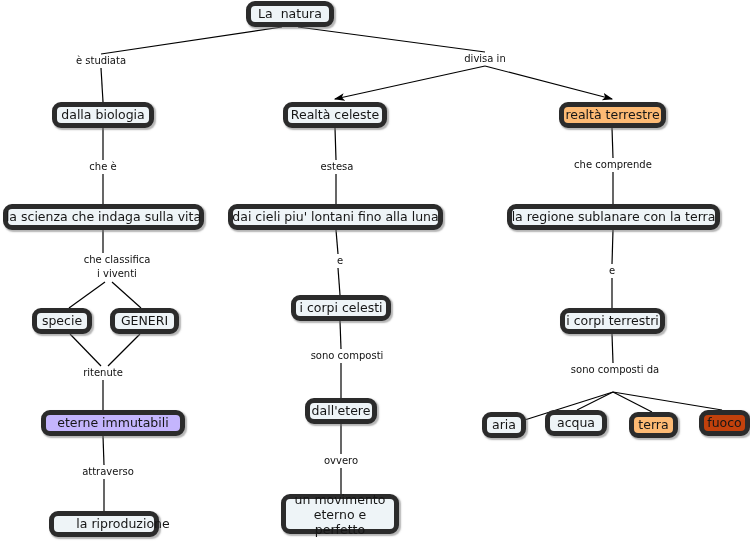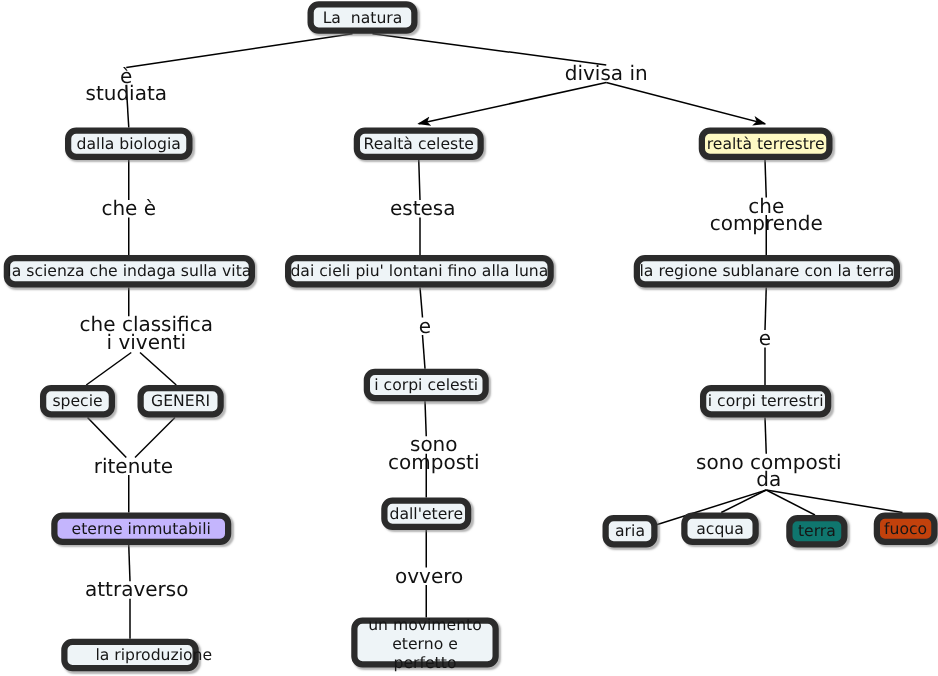--- a/index.html
+++ b/index.html
@@ -44,21 +44,21 @@
     justify-content: center;
     white-space: pre;
     box-shadow: 1.5px 1.5px 1.5px rgba(120,120,120,0.55);
     padding: 0 6px;
   }
   .node.multiline { white-space: pre-line; line-height: 15px; }
   
   .linklabel {
     position: absolute;
     color: #111111;
-    font-size: 16px;
+    font-size: 10px;
     line-height: 14px;
     text-align: center;
     white-space: pre-line;
     background: transparent;
   }
 </style>
 </head>
 <body>
 
 <div id="map">
@@ -100,33 +100,33 @@
         <path d="M103,436 L104,465" fill="none" stroke="#000000" stroke-width="1.2"></path>
         <path d="M104,479 L104,511" fill="none" stroke="#000000" stroke-width="1.2"></path>
         <path d="M341,424 L341,454" fill="none" stroke="#000000" stroke-width="1.2"></path>
         <path d="M341,468 L341,494" fill="none" stroke="#000000" stroke-width="1.2"></path>
       </g>
   </svg>
   <div id="node-layer">
       <div class="node" style="left: 246px; top: 1px; width: 88px; height: 26px; background: rgb(238, 244, 247); border-color: rgb(43, 43, 43); color: rgb(22, 22, 22);">La  natura</div>
       <div class="node" style="left: 52px; top: 102px; width: 102px; height: 26px; background: rgb(238, 244, 247); border-color: rgb(43, 43, 43); color: rgb(22, 22, 22);">dalla biologia</div>
       <div class="node" style="left: 283px; top: 102px; width: 104px; height: 26px; background: rgb(238, 244, 247); border-color: rgb(43, 43, 43); color: rgb(22, 22, 22);">Realtà celeste</div>
-      <div class="node" style="left: 559px; top: 102px; width: 107px; height: 26px; background: #fef9c3; border-color: rgb(43, 43, 43); color: rgb(22, 22, 22);">realtà terrestre</div>
+      <div class="node" style="left: 559px; top: 102px; width: 107px; height: 26px; background: #fdba74; border-color: rgb(43, 43, 43); color: rgb(22, 22, 22);">realtà terrestre</div>
       <div class="node" style="left: 3px; top: 204px; width: 201px; height: 26px; background: rgb(238, 244, 247); border-color: rgb(43, 43, 43); color: rgb(22, 22, 22);">la scienza che indaga sulla vita</div>
       <div class="node" style="left: 228px; top: 204px; width: 215px; height: 26px; background: rgb(238, 244, 247); border-color: rgb(43, 43, 43); color: rgb(22, 22, 22);">dai cieli piu' lontani fino alla luna</div>
       <div class="node" style="left: 507px; top: 204px; width: 213px; height: 26px; background: rgb(238, 244, 247); border-color: rgb(43, 43, 43); color: rgb(22, 22, 22);">la regione sublanare con la terra</div>
       <div class="node" style="left: 32px; top: 308px; width: 60px; height: 26px; background: rgb(238, 244, 247); border-color: rgb(43, 43, 43); color: rgb(22, 22, 22);">specie</div>
       <div class="node" style="left: 110px; top: 308px; width: 69px; height: 26px; background: rgb(238, 244, 247); border-color: rgb(43, 43, 43); color: rgb(22, 22, 22);">GENERI</div>
       <div class="node" style="left: 291px; top: 295px; width: 100px; height: 26px; background: rgb(238, 244, 247); border-color: rgb(43, 43, 43); color: rgb(22, 22, 22);">i corpi celesti</div>
       <div class="node" style="left: 560px; top: 308px; width: 105px; height: 26px; background: rgb(238, 244, 247); border-color: rgb(43, 43, 43); color: rgb(22, 22, 22);">i corpi terrestri</div>
       <div class="node" style="left: 41px; top: 410px; width: 144px; height: 26px; background: #c4b5fd; border-color: rgb(43, 43, 43); color: rgb(22, 22, 22);">eterne immutabili</div>
       <div class="node" style="left: 305px; top: 398px; width: 72px; height: 26px; background: rgb(238, 244, 247); border-color: rgb(43, 43, 43); color: rgb(22, 22, 22);">dall'etere</div>
       <div class="node" style="left: 482px; top: 412px; width: 44px; height: 26px; background: rgb(238, 244, 247); border-color: rgb(43, 43, 43); color: rgb(22, 22, 22);">aria</div>
       <div class="node" style="left: 545px; top: 410px; width: 62px; height: 26px; background: rgb(238, 244, 247); border-color: rgb(43, 43, 43); color: rgb(22, 22, 22);">acqua</div>
-      <div class="node" style="left: 629px; top: 412px; width: 49px; height: 26px; background: #0f766e; border-color: rgb(43, 43, 43); color: rgb(22, 22, 22);">terra</div>
+      <div class="node" style="left: 629px; top: 412px; width: 49px; height: 26px; background: #fdba74; border-color: rgb(43, 43, 43); color: rgb(22, 22, 22);">terra</div>
       <div class="node" style="left: 699px; top: 410px; width: 51px; height: 26px; background: #c2410c; border-color: rgb(43, 43, 43); color: rgb(22, 22, 22);">fuoco</div>
       <div class="node" style="left: 49px; top: 511px; width: 110px; height: 26px; background: rgb(238, 244, 247); border-color: rgb(43, 43, 43); color: rgb(22, 22, 22); padding-left: 44px;">la riproduzione</div>
       <div class="node multiline" style="left: 281px; top: 494px; width: 118px; height: 40px; background: rgb(238, 244, 247); border-color: rgb(43, 43, 43); color: rgb(22, 22, 22);">un movimento
 eterno e perfetto</div>
     </div>
   <div id="label-layer">
       <div class="linklabel" style="left: 62px; top: 54px; width: 78px;">è studiata</div>
       <div class="linklabel" style="left: 449px; top: 52px; width: 72px;">divisa in</div>
       <div class="linklabel" style="left: 80px; top: 160px; width: 46px;">che è</div>
       <div class="linklabel" style="left: 312px; top: 160px; width: 50px;">estesa</div>

